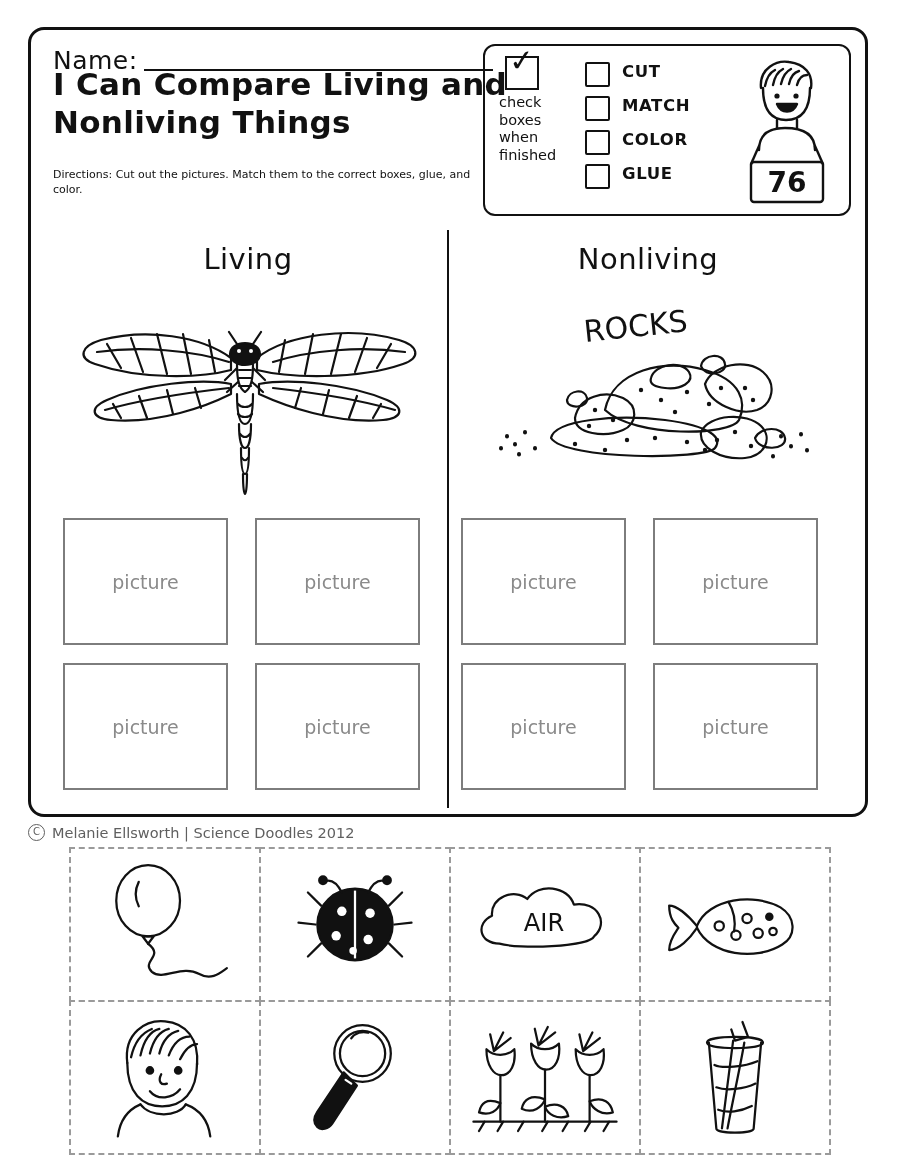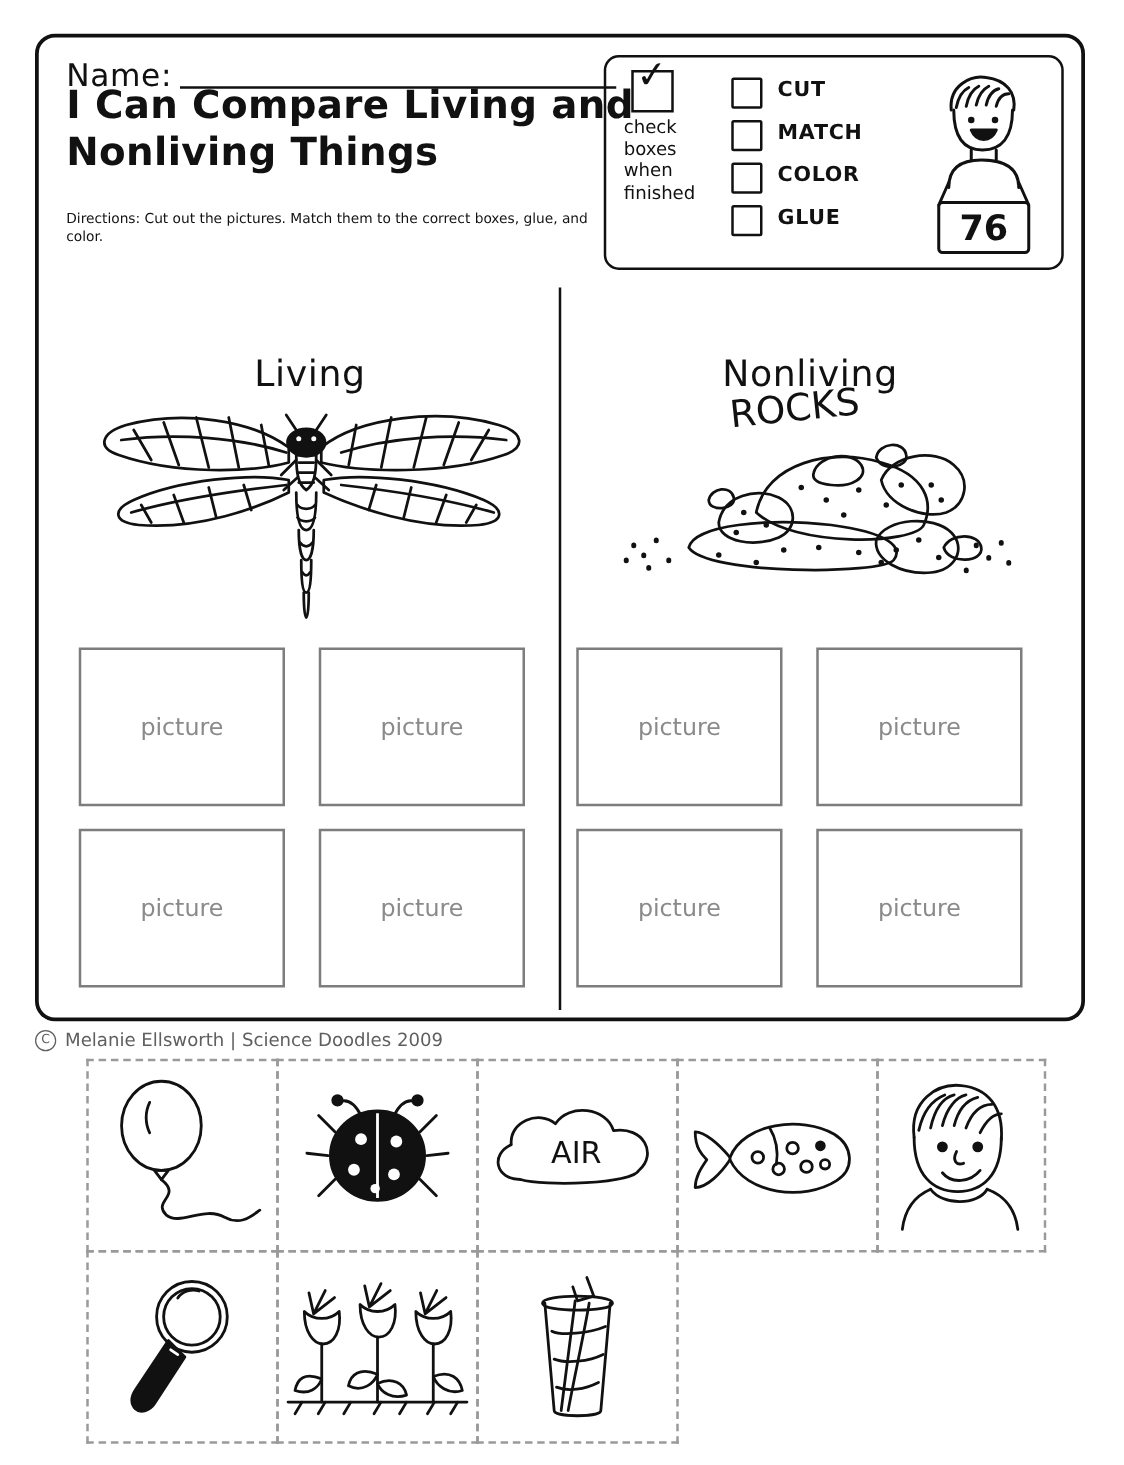--- a/index.html
+++ b/index.html
@@ -158,21 +158,20 @@
     height: 578px;
     border-left: 2.5px solid #111;
     transform: translateX(-1px);
   }
   .col-head {
     position: absolute;
     top: 212px;
     font-size: 29px;
     text-align: center;
     letter-spacing: .5px;
-    margin-top: 40px;
   }
   .col-head.living { left: 22px; width: 390px; }
   .col-head.nonliving { right: 22px; width: 390px; }
 
   
   .doodle {
     position: absolute;
     top: 262px;
     height: 218px;
   }
@@ -224,21 +223,21 @@
   }
 
   
   .cutouts {
     position: absolute;
     left: 70px;
     top: 848px;
     width: 760px;
     height: 306px;
     display: grid;
-    grid-template-columns: repeat(5, 1fr);
+    grid-template-columns: repeat(4, 1fr);
     grid-template-rows: repeat(2, 1fr);
   }
   .cut-cell {
     border: 2px dashed #9a9a9a;
     margin: -1px;
     display: flex;
     align-items: center;
     justify-content: center;
     box-sizing: border-box;
   }
@@ -429,21 +428,21 @@
       <div class="pic-box">picture</div>
       <div class="pic-box">picture</div>
       <div class="pic-box">picture</div>
       <div class="pic-box">picture</div>
     </div>
 
   </div>
 
   <div class="credit">
     <span class="c-mark">C</span>
-    <span>Melanie Ellsworth | Science Doodles 2009</span>
+    <span>Melanie Ellsworth | Science Doodles 2012</span>
   </div>
 
   <div class="cutouts">
 
     <div class="cut-cell">
       <svg viewBox="0 0 160 140" width="150" height="132">
         <g fill="none" stroke="#111" stroke-width="2.4" stroke-linecap="round" stroke-linejoin="round">
           <ellipse cx="62" cy="44" rx="34" ry="38"></ellipse>
           <path d="M52 24 C48 32 48 42 52 50"></path>
           <path d="M56 82 L62 90 L68 82 Z"></path>

